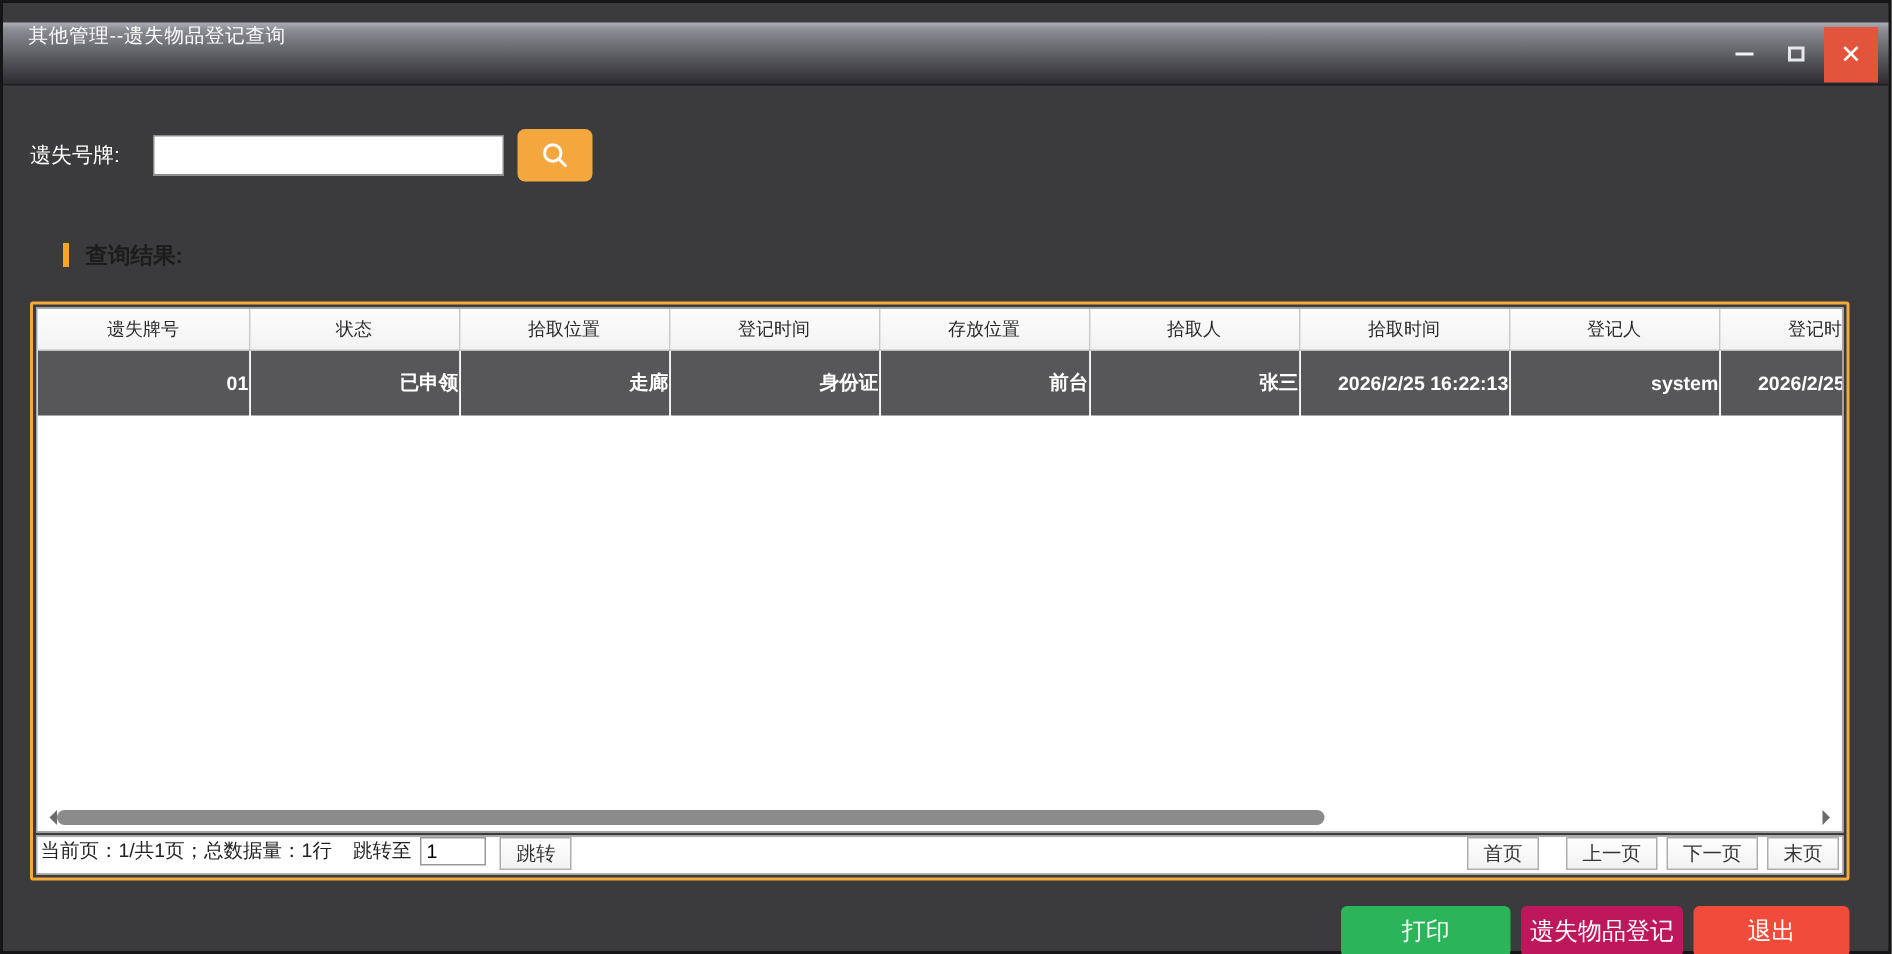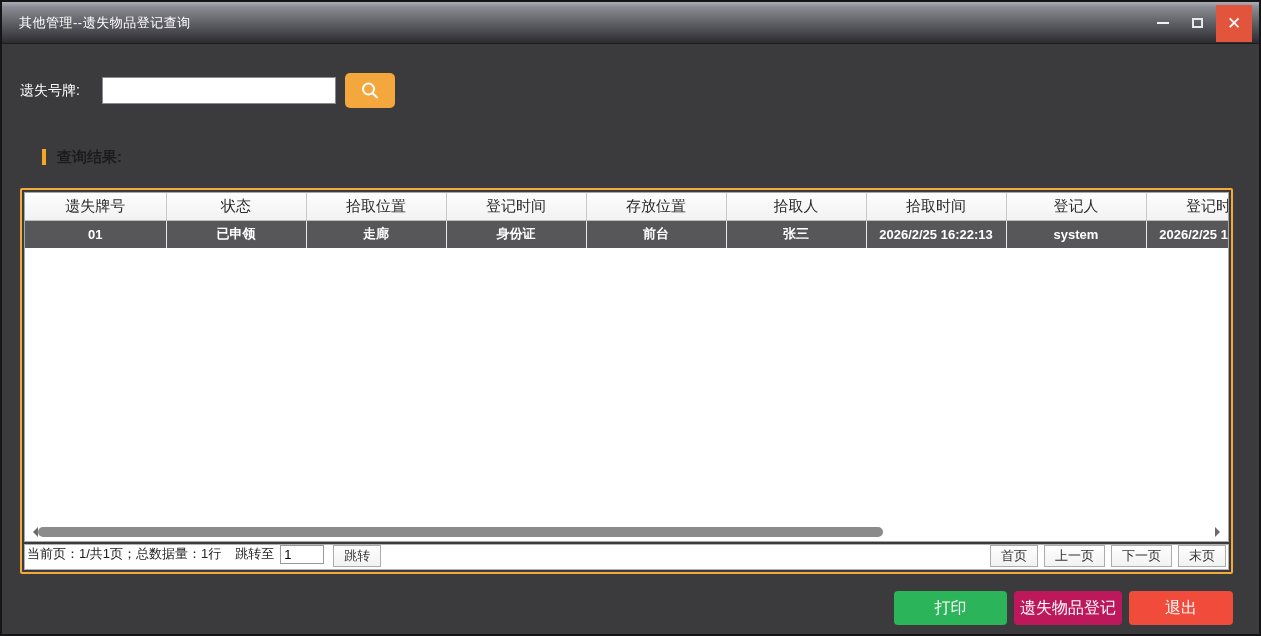--- a/index.html
+++ b/index.html
@@ -11,22 +11,23 @@
   .window {
     width:1261px; height:636px;
     background:#3B3B3D;
     border:2px solid #151517;
     display:flex; flex-direction:column;
   }
   
   .titlebar {
     height:42px; flex:0 0 42px;
     background:linear-gradient(180deg,#aeaeb6 0%,#8b8b93 12%,#55555c 60%,#2c2c30 100%);
-    display:flex; align-items:center;
+    display:flex; 
     border-bottom:1px solid #1d1d20;
+    margin-top:13px;
   }
   .title-text { color:#ffffff; font-size:13px; padding-left:17px; letter-spacing:0.5px; }
   .win-controls { margin-left:auto; display:flex; align-items:center; height:100%; }
   .win-btn {
     width:34px; height:36px; display:flex; align-items:center; justify-content:center;
     color:#f2f2f2; cursor:pointer;
   }
   .min-glyph { display:block; width:12px; height:2px; background:#f2f2f2; }
   .max-glyph { display:block; width:11px; height:10px; border:2px solid #e8e8ea; background:transparent; }
   .close-btn {
@@ -56,29 +57,29 @@
     border:2px solid #F5A93B; border-radius:2px;
     background:transparent;
     display:flex; flex-direction:column; padding:2px;
   }
   .table-wrap {
     flex:1; position:relative; overflow:hidden;
     background:#ffffff; border:1px solid #a6a6a6;
   }
   table { border-collapse:collapse; table-layout:fixed; width:1261px; }
   th {
-    height:27px; font-size:15px; font-weight:normal; color:#2a2a2a;
+    height:27px; font-size:12px; font-weight:normal; color:#2a2a2a;
     background:linear-gradient(#fdfdfd,#f2f2f2);
     border-right:1px solid #c9c9c9; border-bottom:1px solid #bdbdbd;
     white-space:nowrap; overflow:hidden; text-align:center;
   }
   td {
-    height:28px; font-size:13px; font-weight:bold; color:#ffffff;
+    height:44px; font-size:13px; font-weight:bold; color:#ffffff;
     background:#575759; border-right:1px solid #e9e9e9;
-    white-space:nowrap; overflow:hidden; text-align:center;
+    white-space:nowrap; overflow:hidden; text-align:right;
   }
   
   .hscroll { position:absolute; left:0; right:0; bottom:2px; height:13px; }
   .hs-arrow {
     position:absolute; top:1px; width:0; height:0; border:5px solid transparent; cursor:pointer;
   }
   .hs-left  { left:3px;  border-right-color:#6b6b6b; margin-top:0px; }
   .hs-right { right:3px; border-left-color:#6b6b6b; }
   .hs-thumb {
     position:absolute; left:13px; top:1px; width:845px; height:10px;
@@ -196,21 +197,21 @@
         </div>
       </div>
 
       <div class="pagination">
         <span class="pg-summary">当前页：1/共1页；总数据量：1行</span>
         <span class="pg-jump-label">跳转至</span>
         <input class="pg-input" type="text" value="1" style="">
         <button class="pg-btn">跳转</button>
         <div class="pg-nav">
           <button class="pg-btn" style="margin-left:0">首页</button>
-          <button class="pg-btn" style="margin-left:0">上一页</button>
+          <button class="pg-btn" style="margin-left:12px">上一页</button>
           <button class="pg-btn" style="margin-left:0">下一页</button>
           <button class="pg-btn" style="margin-left:0">末页</button>
         </div>
       </div>
 
     </div>
 
     <div class="actions">
       <button class="action-btn btn-print">打印</button>
       <button class="action-btn btn-register">遗失物品登记</button>

